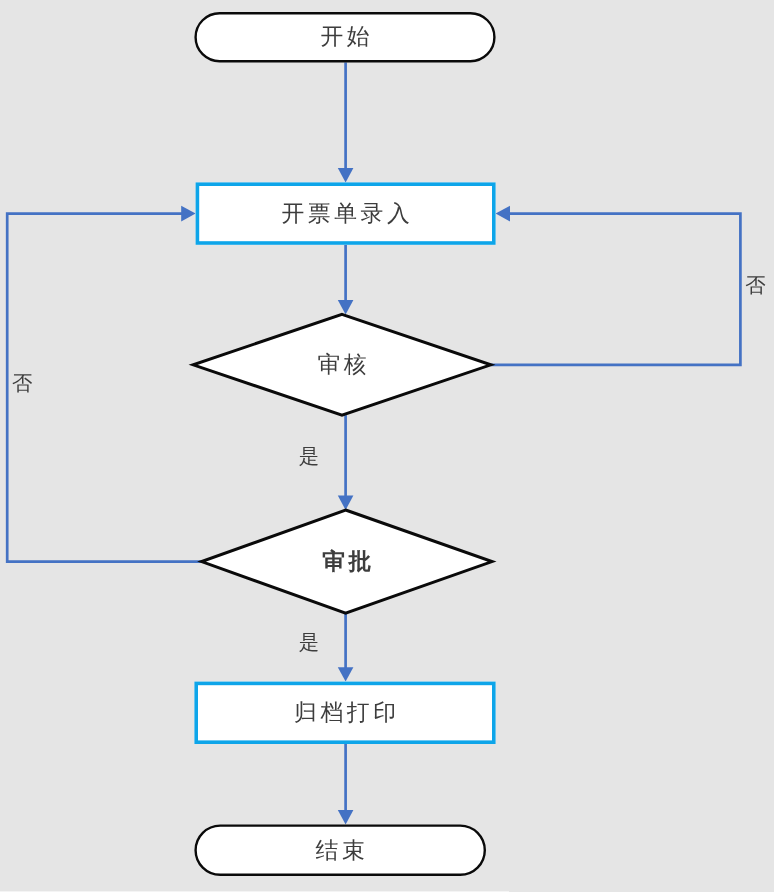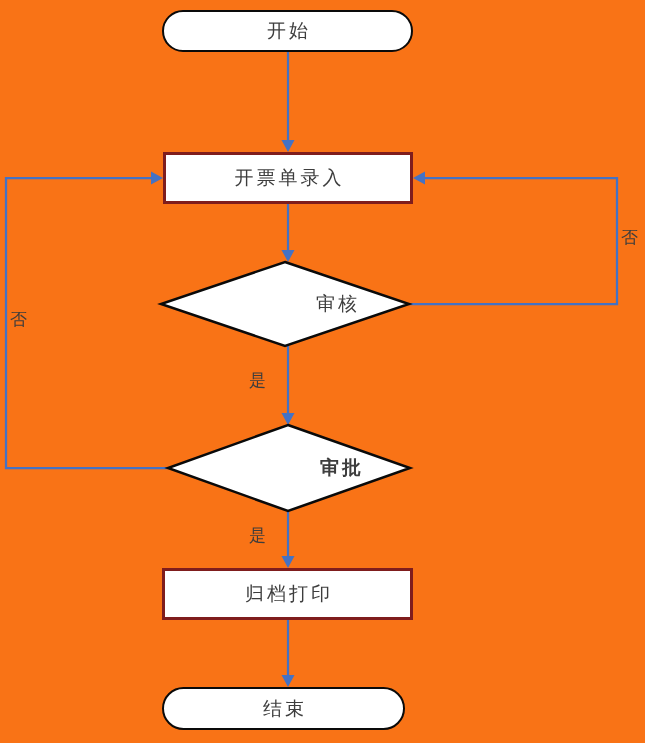--- a/index.html
+++ b/index.html
@@ -4,21 +4,21 @@
 <style>
   html, body {
     margin: 0;
     padding: 0;
     background: #ffffff;
   }
   .canvas {
     position: relative;
     width: 645px;
     height: 743px;
-    background: #f97316;
+    background: #e5e5e5;
     font-family: "Liberation Serif", "DejaVu Serif", serif;
     color: #3d3d3d;
     overflow: hidden;
   }
   svg.layer {
     position: absolute;
     left: 0;
     top: 0;
   }
   .node {
@@ -31,27 +31,27 @@
     text-indent: 3px;
     background: #ffffff;
     box-sizing: border-box;
     color: #3d3d3d;
   }
   .stadium {
     border: 2px solid #0a0a0a;
     border-radius: 22px;
   }
   .rect {
-    border: 3px solid #7f1d1d;
+    border: 3px solid #0ea5e9;
   }
   .diamond-label {
     position: absolute;
     display: flex;
     align-items: center;
-    justify-content: flex-end;
+    justify-content: center;
     font-size: 19px;
     letter-spacing: 3px;
     text-indent: 3px;
     background: transparent;
     color: #3d3d3d;
   }
   .edge-label {
     position: absolute;
     font-size: 17px;
     color: #3d3d3d;

